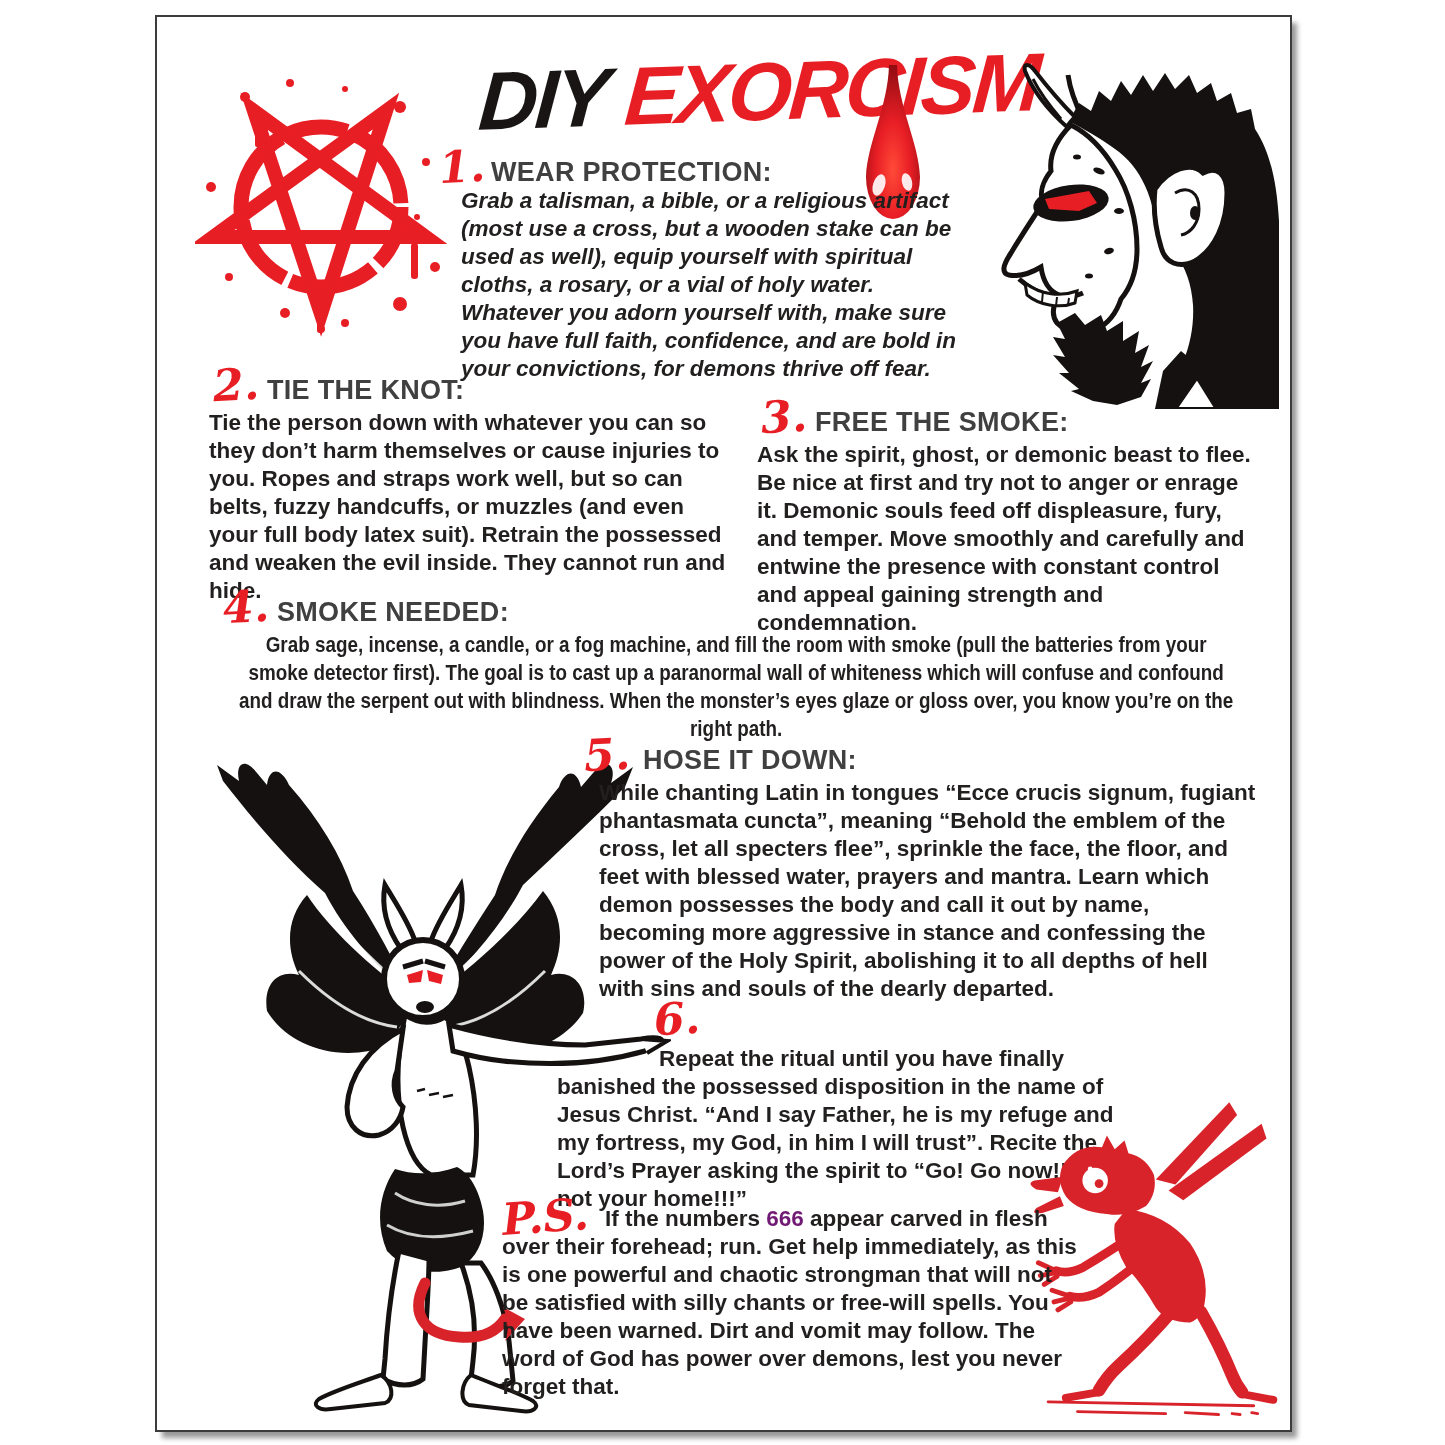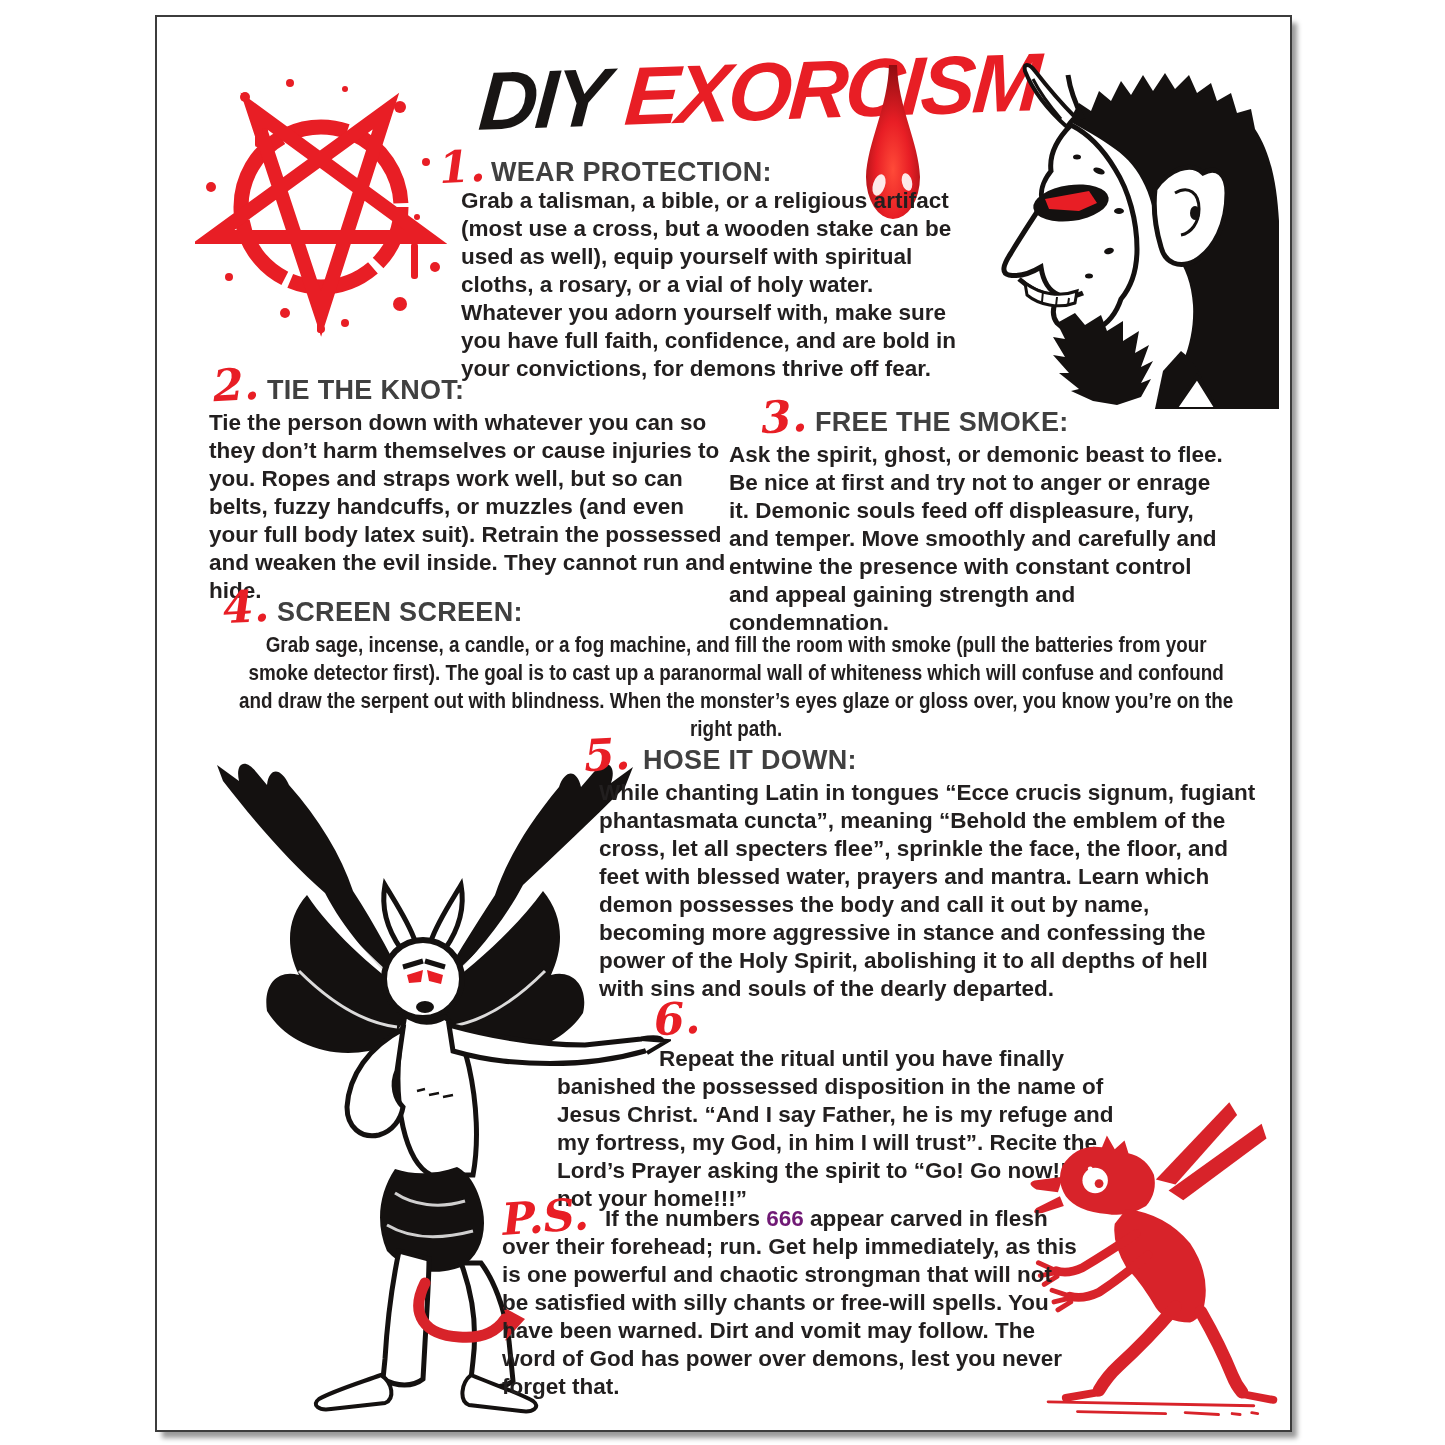--- a/index.html
+++ b/index.html
@@ -108,32 +108,32 @@
         <ellipse cx="150" cy="110" rx="6" ry="3" transform="rotate(20 150 110)"></ellipse>
         <ellipse cx="170" cy="150" rx="5" ry="3"></ellipse>
         <ellipse cx="160" cy="190" rx="5" ry="3" transform="rotate(-15 160 190)"></ellipse>
         <ellipse cx="140" cy="215" rx="4" ry="2.5"></ellipse>
         <ellipse cx="128" cy="96" rx="4" ry="2.5"></ellipse>
       </g>
     </svg>
 
     <div class="abs num" style="left:282px;top:128px;">1.</div>
     <div class="abs hd" style="left:334px;top:142px;">WEAR PROTECTION:</div>
-    <div class="abs bd" style="left:304px;top:170px;width:516px;">Grab a talisman, a bible, or a religious artifact (most use a cross, but a wooden stake can be used as well), equip yourself with spiritual cloths, a rosary, or a vial of holy water. Whatever you adorn yourself with, make sure you have full faith, confidence, and are bold in your convictions, for demons thrive off fear.</div>
+    <div class="abs bd" style="left:304px;top:170px;width:516px;font-style:italic;">Grab a talisman, a bible, or a religious artifact (most use a cross, but a wooden stake can be used as well), equip yourself with spiritual cloths, a rosary, or a vial of holy water. Whatever you adorn yourself with, make sure you have full faith, confidence, and are bold in your convictions, for demons thrive off fear.</div>
 
     <div class="abs num" style="left:56px;top:346px;">2.</div>
     <div class="abs hd" style="left:110px;top:360px;">TIE THE KNOT:</div>
     <div class="abs bd" style="left:52px;top:392px;width:526px;">Tie the person down with whatever you can so they don’t harm themselves or cause injuries to you. Ropes and straps work well, but so can belts, fuzzy handcuffs, or muzzles (and even your full body latex suit). Retrain the possessed and weaken the evil inside. They cannot run and hide.</div>
 
     <div class="abs num" style="left:604px;top:378px;">3.</div>
     <div class="abs hd" style="left:658px;top:392px;">FREE THE SMOKE:</div>
-    <div class="abs bd" style="left:572px;top:424px;width:506px;">Ask the spirit, ghost, or demonic beast to flee. Be nice at first and try not to anger or enrage it. Demonic souls feed off displeasure, fury, and temper. Move smoothly and carefully and entwine the presence with constant control and appeal gaining strength and condemnation.</div>
+    <div class="abs bd" style="left:600px;top:424px;width:506px;">Ask the spirit, ghost, or demonic beast to flee. Be nice at first and try not to anger or enrage it. Demonic souls feed off displeasure, fury, and temper. Move smoothly and carefully and entwine the presence with constant control and appeal gaining strength and condemnation.</div>
 
     <div class="abs num" style="left:66px;top:568px;">4.</div>
-    <div class="abs hd" style="left:120px;top:582px;">SCREEN SCREEN:</div>
+    <div class="abs hd" style="left:120px;top:582px;">SMOKE NEEDED:</div>
     <div class="abs bd bd-condensed" style="left:78px;top:614px;">Grab sage, incense, a candle, or a fog machine, and fill the room with smoke (pull the batteries from your smoke detector first). The goal is to cast up a paranormal wall of whiteness which will confuse and confound and draw the serpent out with blindness. When the monster’s eyes glaze or gloss over, you know you’re on the right path.</div>
 
     <svg class="abs" style="left:16px;top:706px;" width="498" height="700" viewBox="0 0 498 700">
 
       <path d="M236,272 C200,240 170,205 152,170 C118,140 84,102 50,58 L44,42 L66,58
                C62,40 72,34 84,50 L94,62 C96,44 108,44 116,62 C146,96 168,132 180,168
                C202,202 222,238 236,272 Z" fill="#141110"></path>
       <path d="M236,272 C196,242 158,208 134,172 C114,194 112,224 126,252 C104,246 90,262 94,288
                C112,318 152,336 196,328 C220,322 234,300 236,272 Z" fill="#141110"></path>
       <path d="M140,176 C172,210 204,242 232,266 M126,248 C158,280 192,300 224,304" stroke="#ffffff" stroke-width="3" fill="none" opacity="0.85"></path>

